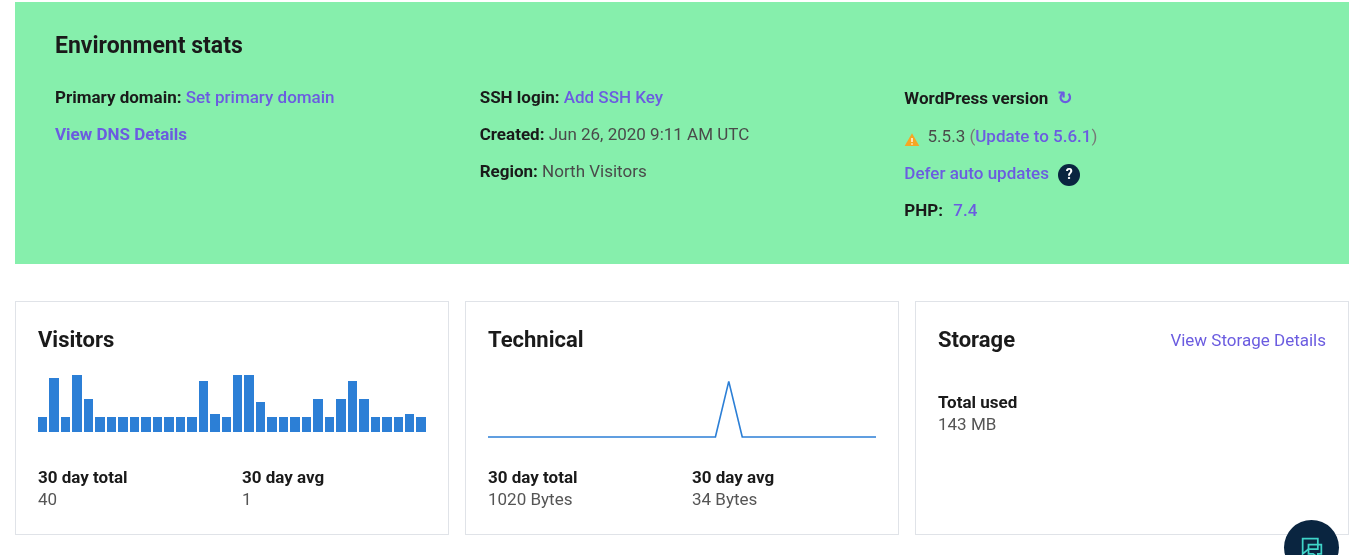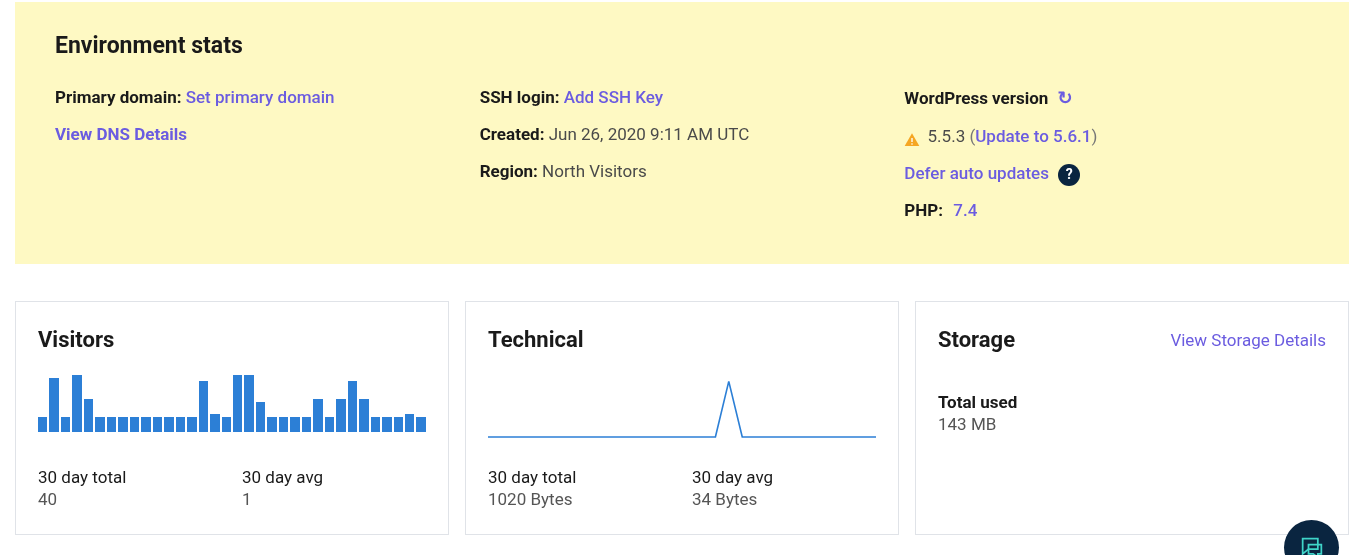--- a/index.html
+++ b/index.html
@@ -5,21 +5,21 @@
     * { box-sizing: border-box; margin: 0; padding: 0; }
     body {
       font-family: -apple-system, BlinkMacSystemFont, "Segoe UI", Roboto, "Helvetica Neue", Arial, sans-serif;
       background: #ffffff;
       color: #222;
       padding: 0;
       width: 1364px;
       position: relative;
     }
     .env-stats {
-      background: #fef9c3;
+      background: #86efac;
       padding: 30px 40px 30px 40px;
       margin: 2px 15px 20px 15px;
     }
     .env-title {
       font-size: 23px;
       font-weight: 700;
       color: #1a1a1a;
       margin-bottom: 25px;
     }
     .env-grid {
@@ -142,21 +142,21 @@
     .card-stats {
       display: flex;
       justify-content: space-between;
       gap: 20px;
     }
     .card-stat {
       flex: 1;
     }
     .card-stat-label {
       font-size: 17px;
-      font-weight: 400;
+      font-weight: 700;
       color: #1a1a1a;
     }
     .card-stat-value {
       font-size: 17px;
       color: #555;
       margin-top: 2px;
     }
     .storage-section { margin-top: 40px; }
     .storage-label {
       font-size: 17px;

